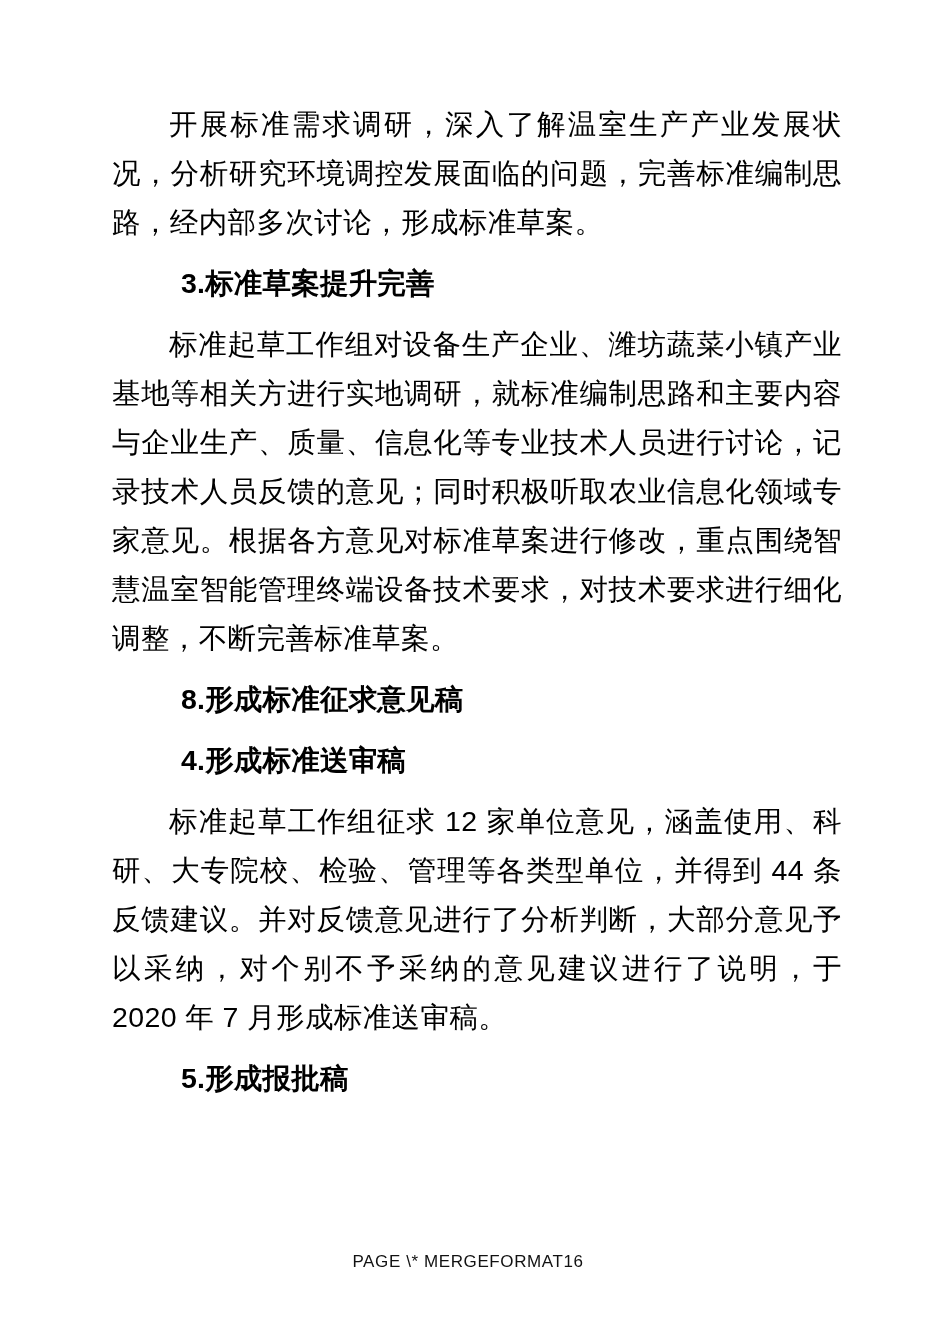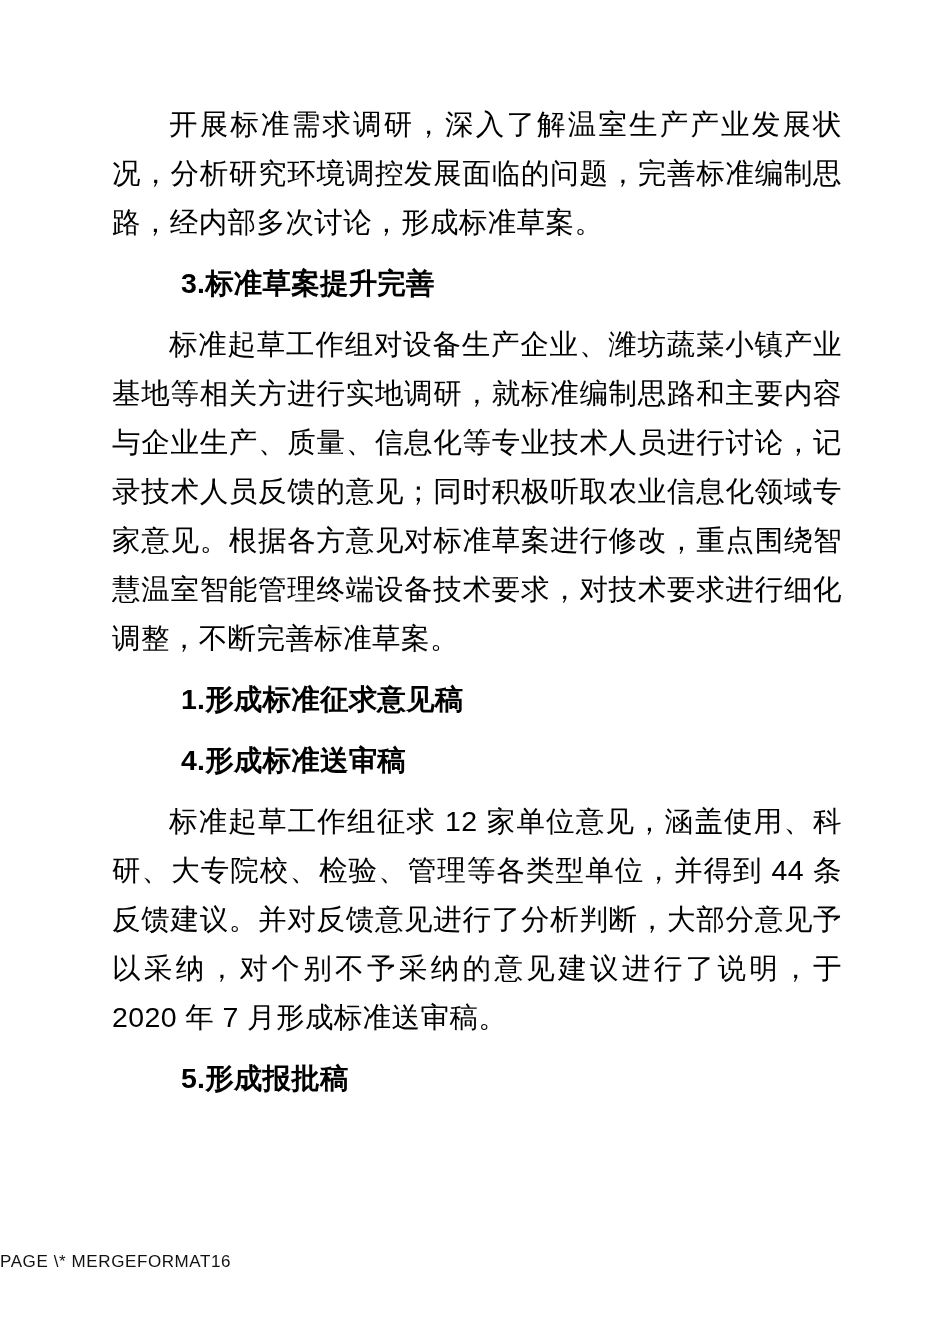--- a/index.html
+++ b/index.html
@@ -36,33 +36,34 @@
     margin: 12px;
     font-weight: bold;
     text-indent: 2em;
     letter-spacing: 0.2px;
   }
   .footer {
     position: absolute;
     left: 0;
     right: 14px;
     bottom: 72px;
+    text-align: center;
     font-size: 17px;
     letter-spacing: 0.6px;
     color: #111111;
     font-family: "Liberation Sans", sans-serif;
   }
 </style>
 </head>
 <body>
 
 <div class="page">
   <div class="doc-body">
     <p class="para">开展标准需求调研，深入了解温室生产产业发展状况，分析研究环境调控发展面临的问题，完善标准编制思路，经内部多次讨论，形成标准草案。</p>
     <p class="heading">3.标准草案提升完善</p>
     <p class="para">标准起草工作组对设备生产企业、潍坊蔬菜小镇产业基地等相关方进行实地调研，就标准编制思路和主要内容与企业生产、质量、信息化等专业技术人员进行讨论，记录技术人员反馈的意见；同时积极听取农业信息化领域专家意见。根据各方意见对标准草案进行修改，重点围绕智慧温室智能管理终端设备技术要求，对技术要求进行细化调整，不断完善标准草案。</p>
-    <p class="heading">1.形成标准征求意见稿</p>
+    <p class="heading">8.形成标准征求意见稿</p>
     <p class="heading">4.形成标准送审稿</p>
     <p class="para">标准起草工作组征求 12 家单位意见，涵盖使用、科研、大专院校、检验、管理等各类型单位，并得到 44 条反馈建议。并对反馈意见进行了分析判断，大部分意见予以采纳，对个别不予采纳的意见建议进行了说明，于 2020 年 7 月形成标准送审稿。</p>
     <p class="heading">5.形成报批稿</p>
   </div>
   <div class="footer">PAGE  \* MERGEFORMAT16</div>
 </div>
 
 </body></html>

